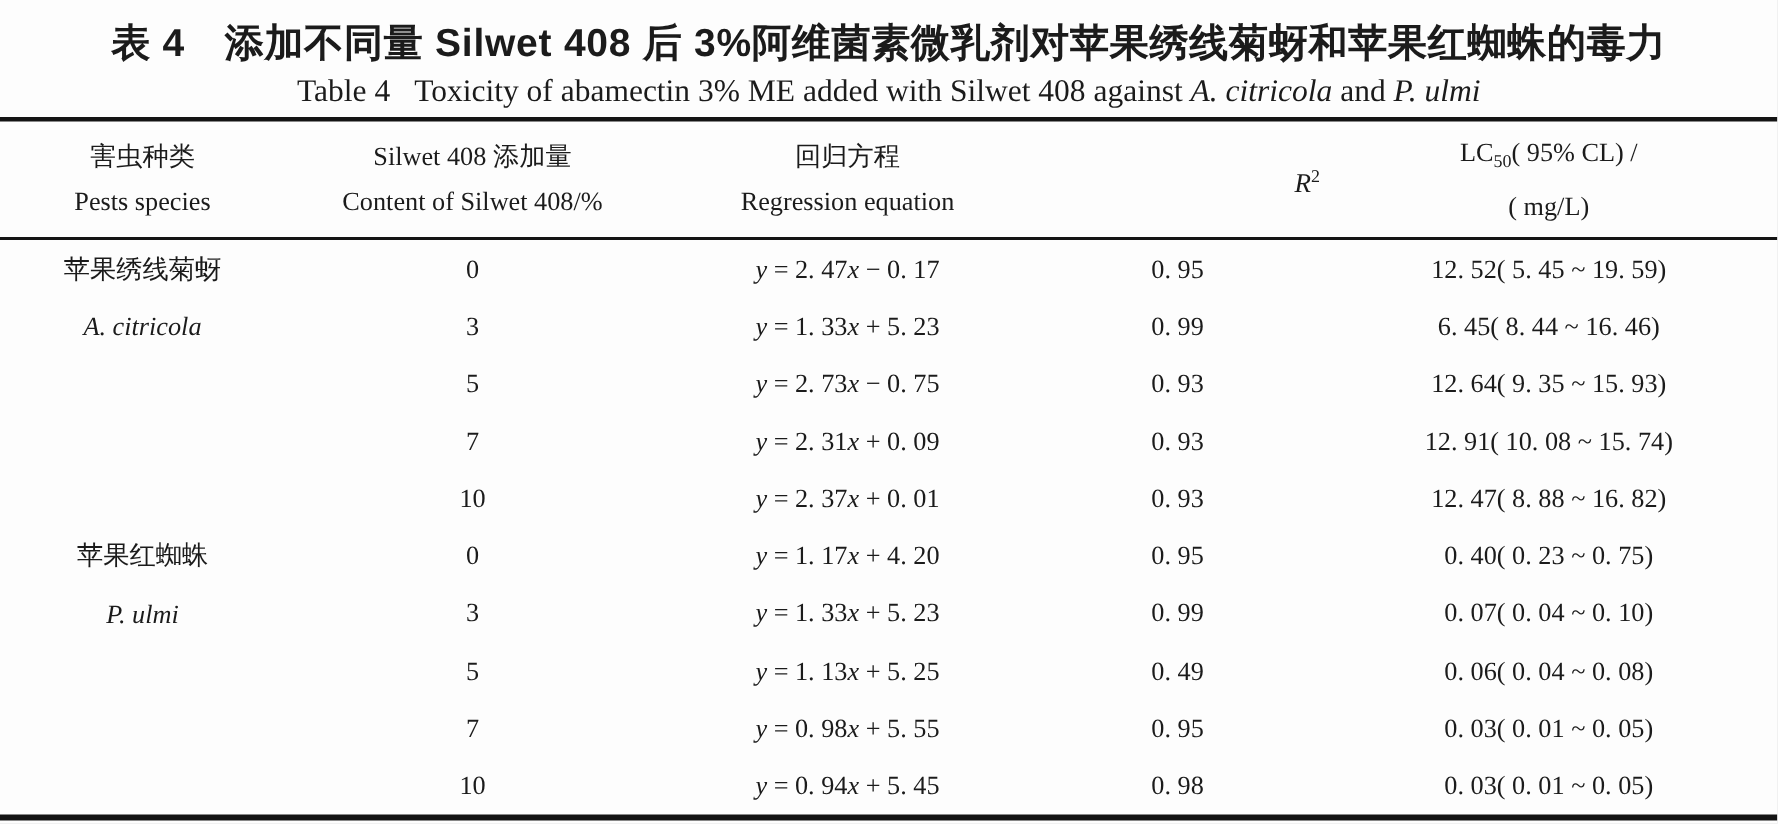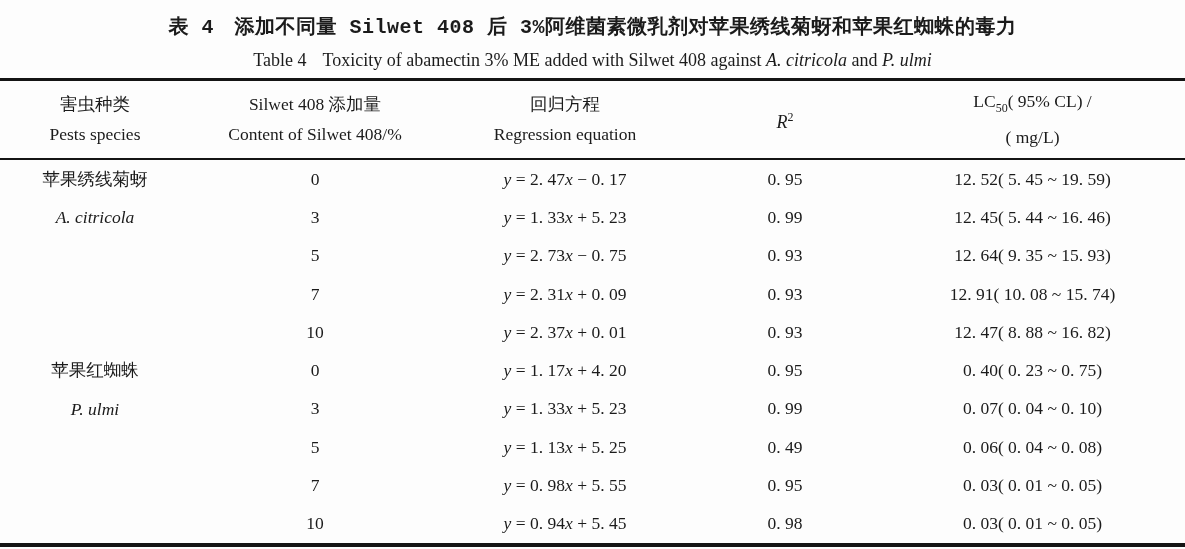--- a/index.html
+++ b/index.html
@@ -3,45 +3,45 @@
 <meta charset="utf-8">
 <style>
   html,body{margin:0;padding:0;background:#e8e8e8;}
   .page{
     position:relative;width:1185px;height:549px;background:#fdfdfd;
     color:#1b1b1b;font-family:"Liberation Serif","DejaVu Serif",serif;
     overflow:hidden;
   }
   .title-zh{
     position:absolute;top:12px;left:0;width:100%;height:32px;line-height:32px;
-    text-align:center;font-size:20px;font-weight:700;
-    font-family:Liberation Mono, monospace;
+    text-align:center;font-size:26px;font-weight:700;
+    font-family:Liberation Sans, sans-serif;
     letter-spacing:0.5px;
   }
   .title-en{
     position:absolute;top:47px;left:0;width:100%;height:26px;line-height:26px;
-    text-align:center;font-size:18px;
+    text-align:center;font-size:21px;
   }
   .title-en .gap{margin-right:16px;}
   .title-en .sp{font-style:italic;}
   .rule{position:absolute;left:0;width:1185px;background:#141414;}
   .rule-top{top:78px;height:3px;}
   .rule-mid{top:158px;height:2px;}
   .rule-bottom{top:543px;height:4px;}
   .thead{
     position:absolute;top:80px;left:0;width:1185px;height:78px;
     display:grid;grid-template-columns:190px 250px 250px 190px 305px;
   }
   .th{
     display:flex;flex-direction:column;justify-content:center;align-items:center;
     text-align:center;font-size:17.5px;line-height:30px;
   }
   .th sup{font-size:12px;}
   .th sub{font-size:12px;}
-  .r2head{font-size:18px;}
+  .r2head{font-size:18px;align-items:flex-end;}
   .r2head i{font-family:"Liberation Serif",serif;}
   .tbody{
     position:absolute;top:160px;left:0;width:1185px;height:441px;
     display:grid;grid-template-columns:190px 250px 250px 190px 305px;
     grid-template-rows:repeat(10,38.3px);
   }
   .cell{
     display:flex;align-items:center;justify-content:center;
     font-size:17.5px;white-space:pre;
   }
@@ -94,21 +94,21 @@
 
   <div class="tbody">
       <div class="cell species" style="grid-area: 1 / 1 / span 5;"><span class="line">苹果绣线菊蚜</span><span class="line latin">A. citricola</span></div>
       <div class="cell" style="grid-area: 1 / 2;">0</div>
       <div class="cell eq" style="grid-area: 1 / 3;"><i>y</i> = 2. 47<i>x</i> − 0. 17</div>
       <div class="cell" style="grid-area: 1 / 4;">0. 95</div>
       <div class="cell" style="grid-area: 1 / 5;">12. 52( 5. 45 ~ 19. 59)</div>
       <div class="cell" style="grid-area: 2 / 2;">3</div>
       <div class="cell eq" style="grid-area: 2 / 3;"><i>y</i> = 1. 33<i>x</i> + 5. 23</div>
       <div class="cell" style="grid-area: 2 / 4;">0. 99</div>
-      <div class="cell" style="grid-area: 2 / 5;">12. 45( 5. 44 ~ 16. 46)</div>
+      <div class="cell" style="grid-area: 2 / 5;">6. 45( 8. 44 ~ 16. 46)</div>
       <div class="cell" style="grid-area: 3 / 2;">5</div>
       <div class="cell eq" style="grid-area: 3 / 3;"><i>y</i> = 2. 73<i>x</i> − 0. 75</div>
       <div class="cell" style="grid-area: 3 / 4;">0. 93</div>
       <div class="cell" style="grid-area: 3 / 5;">12. 64( 9. 35 ~ 15. 93)</div>
       <div class="cell" style="grid-area: 4 / 2;">7</div>
       <div class="cell eq" style="grid-area: 4 / 3;"><i>y</i> = 2. 31<i>x</i> + 0. 09</div>
       <div class="cell" style="grid-area: 4 / 4;">0. 93</div>
       <div class="cell" style="grid-area: 4 / 5;">12. 91( 10. 08 ~ 15. 74)</div>
       <div class="cell" style="grid-area: 5 / 2;">10</div>
       <div class="cell eq" style="grid-area: 5 / 3;"><i>y</i> = 2. 37<i>x</i> + 0. 01</div>

